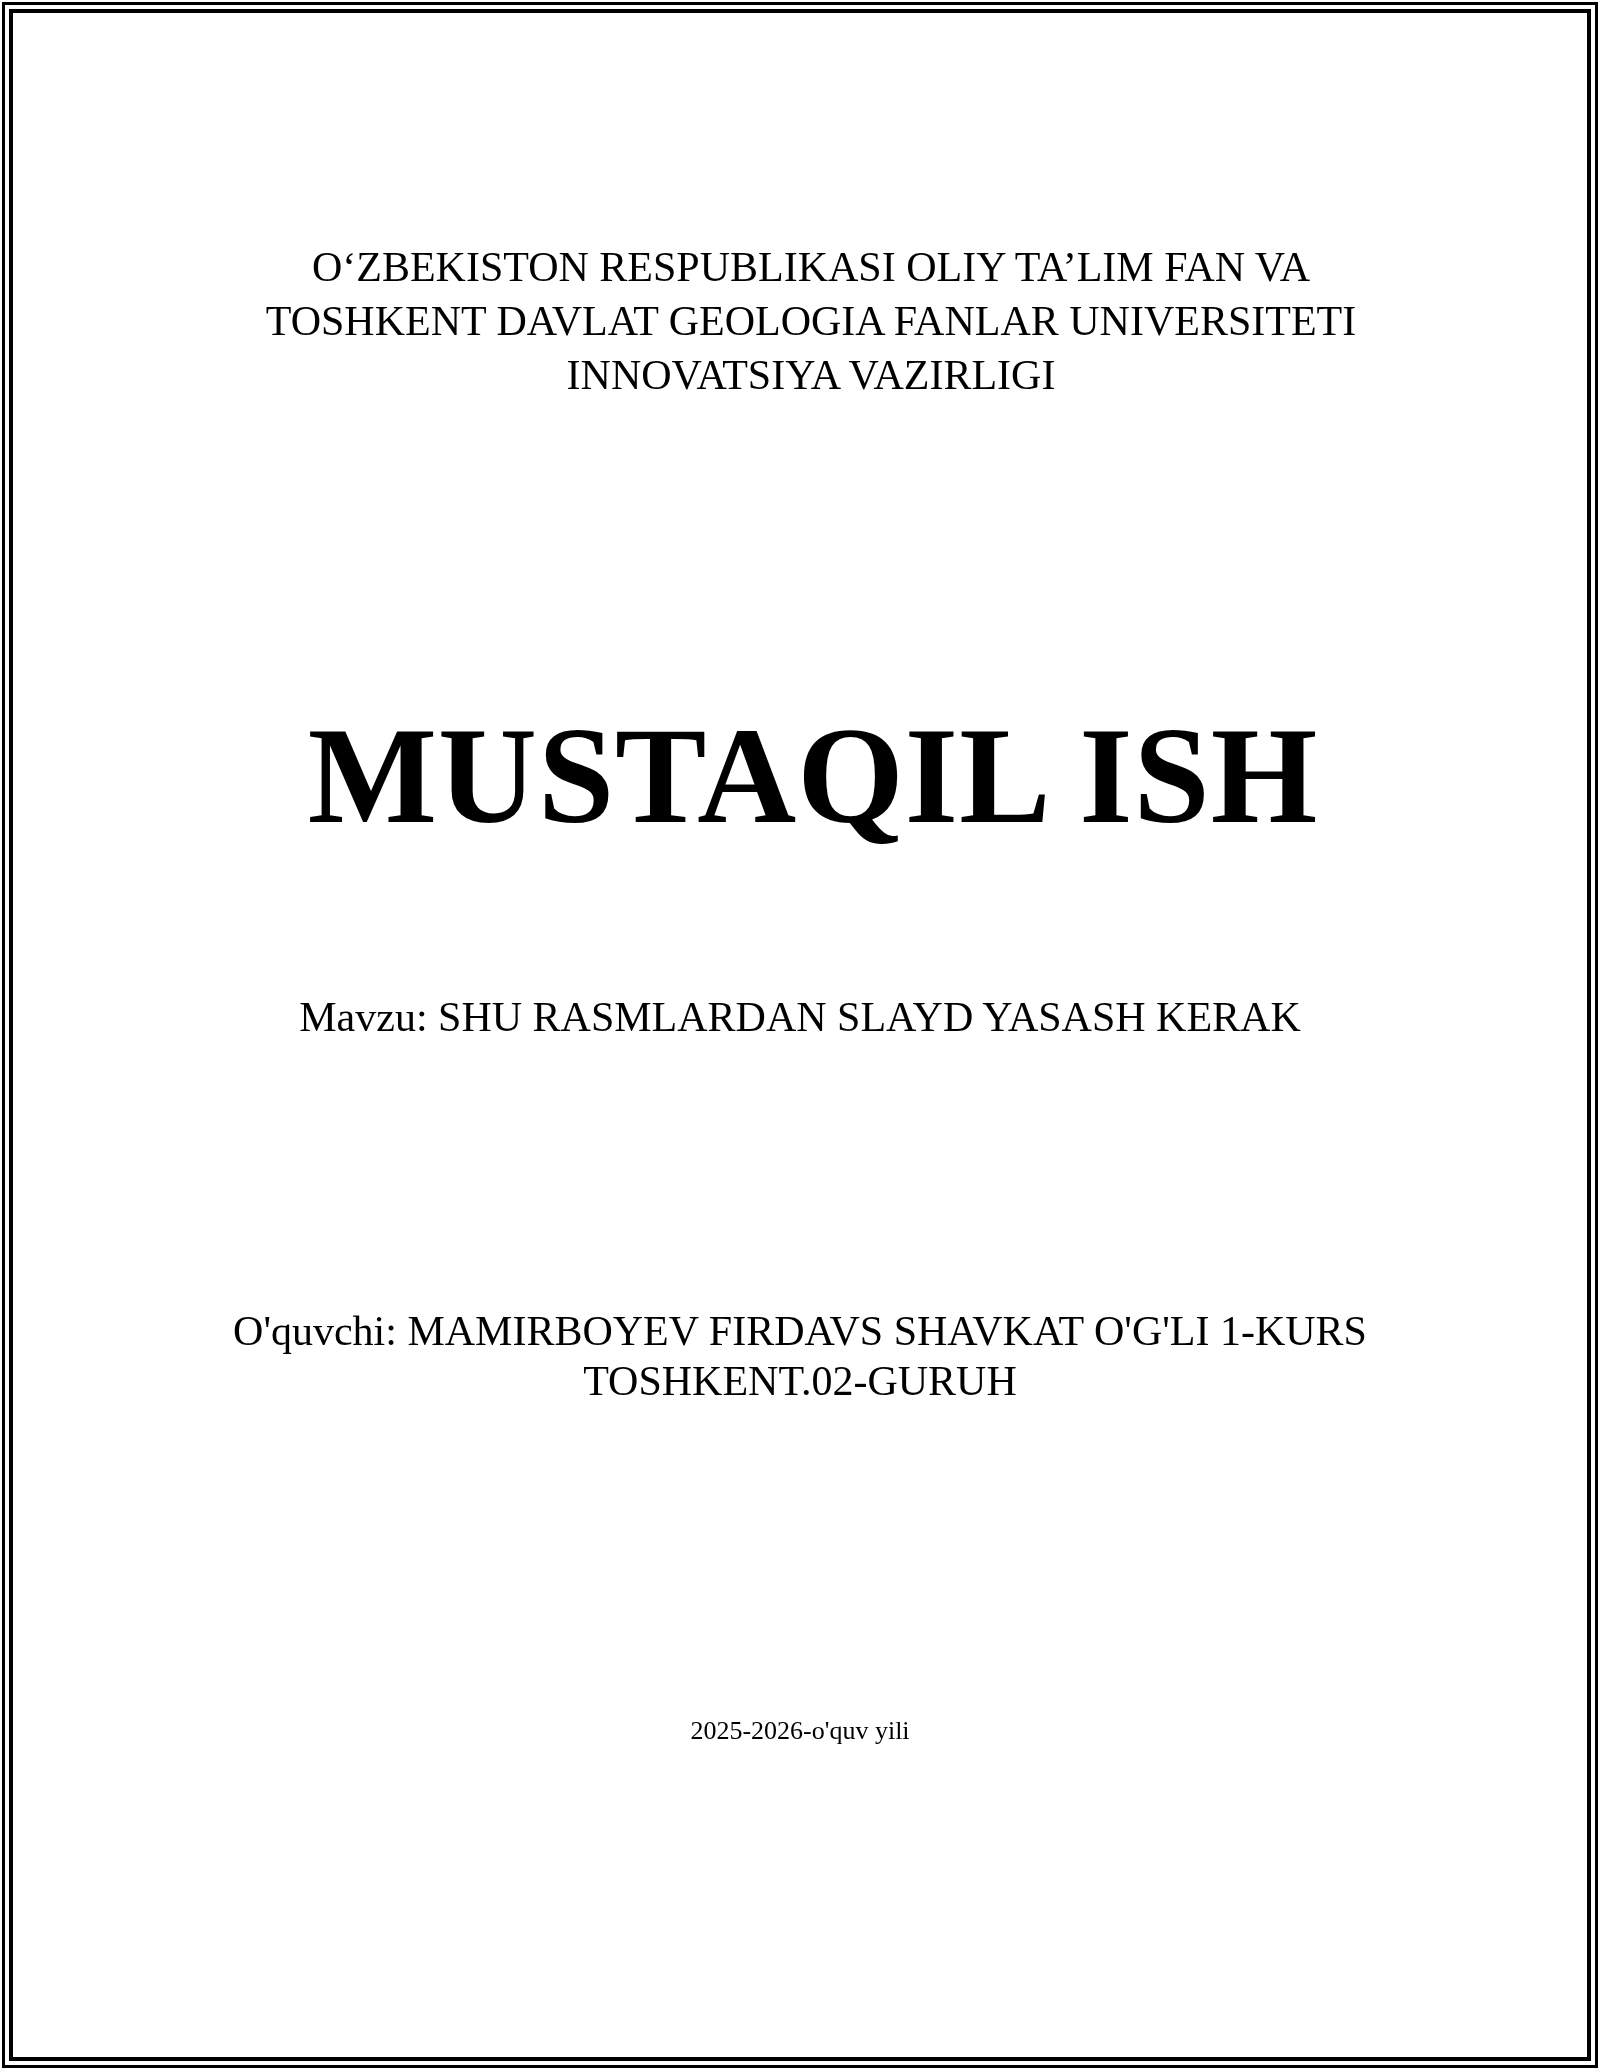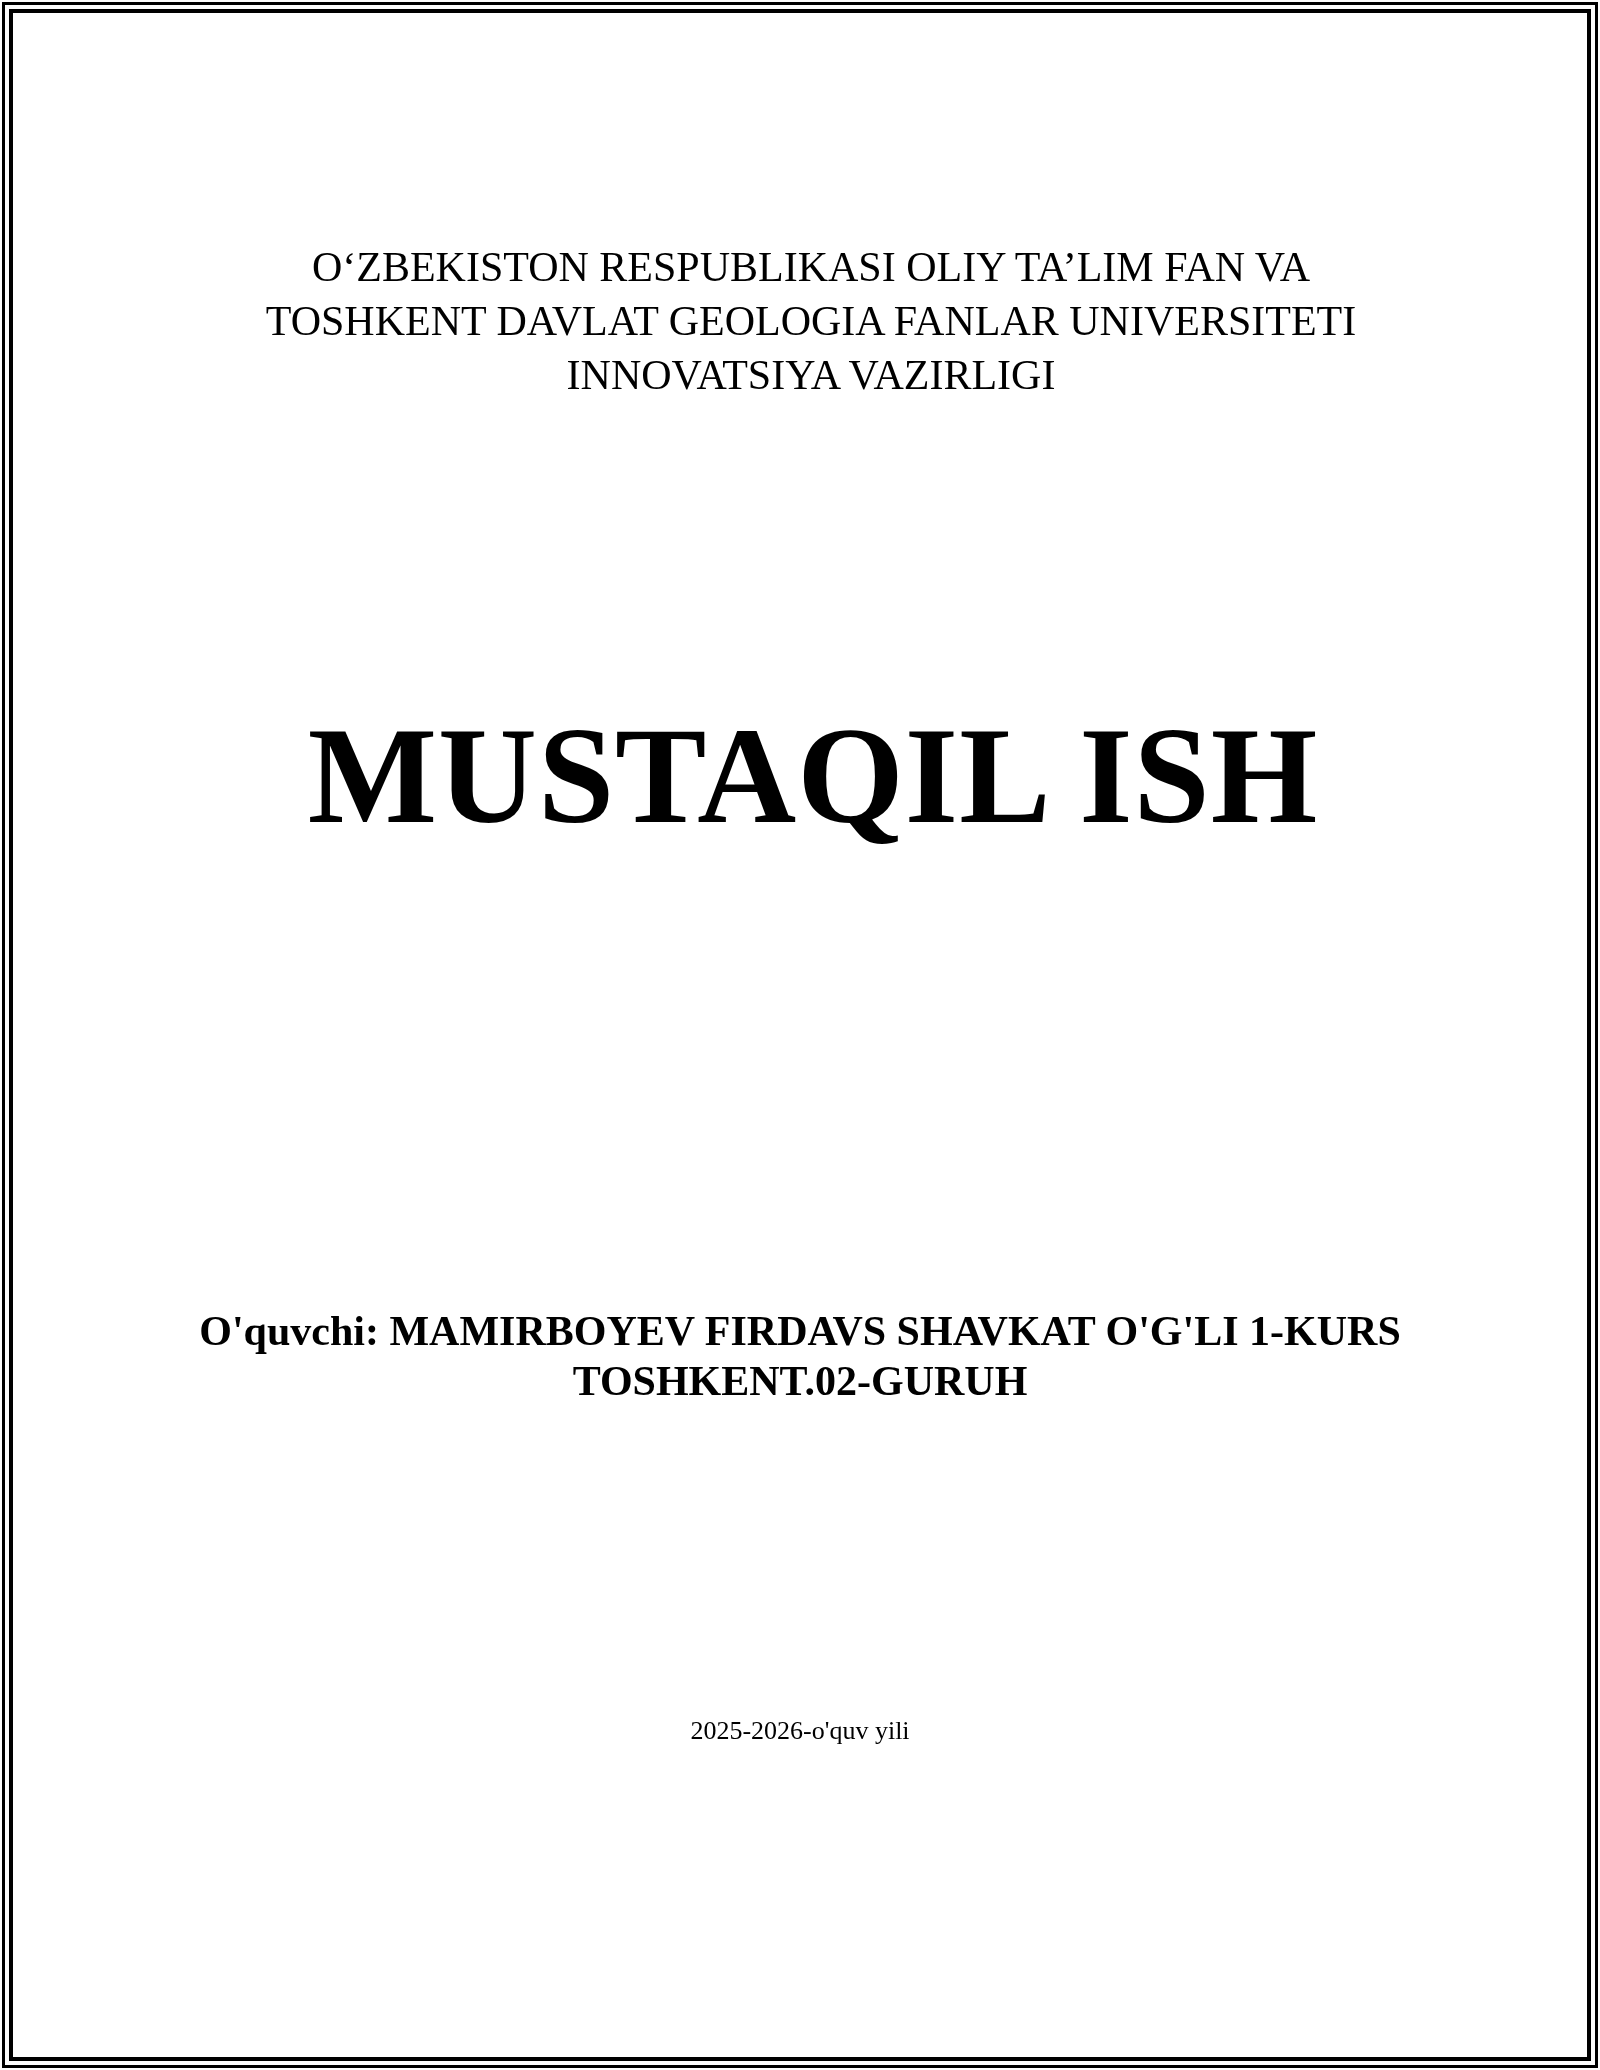--- a/index.html
+++ b/index.html
@@ -52,21 +52,20 @@
   }
   .topic {
     top: 990px;
     font-size: 42px;
     line-height: 54px;
   }
   .student {
     top: 1306px;
     font-size: 42px;
     line-height: 50px;
-    font-weight: bold;
   }
   .footer {
     top: 1714px;
     font-size: 26px;
     line-height: 34px;
     font-weight: normal;
   }
 </style>
 </head>
 <body>
@@ -77,20 +76,21 @@
   <div class="border-inner"></div>
 
   <div class="textblock header">
     <div>O‘ZBEKISTON RESPUBLIKASI OLIY TA’LIM FAN VA</div>
     <div>TOSHKENT DAVLAT GEOLOGIA FANLAR UNIVERSITETI</div>
     <div>INNOVATSIYA VAZIRLIGI</div>
   </div>
 
   <h1 class="textblock title">MUSTAQIL ISH</h1>
 
+  <div class="textblock topic">Mavzu: SHU RASMLARDAN SLAYD YASASH KERAK</div>
 
   <div class="textblock student">
     <div>O'quvchi: MAMIRBOYEV FIRDAVS SHAVKAT O'G'LI 1-KURS</div>
     <div>TOSHKENT.02-GURUH</div>
   </div>
 
   <div class="textblock footer">2025-2026-o'quv yili</div>
 
 </div>
 

